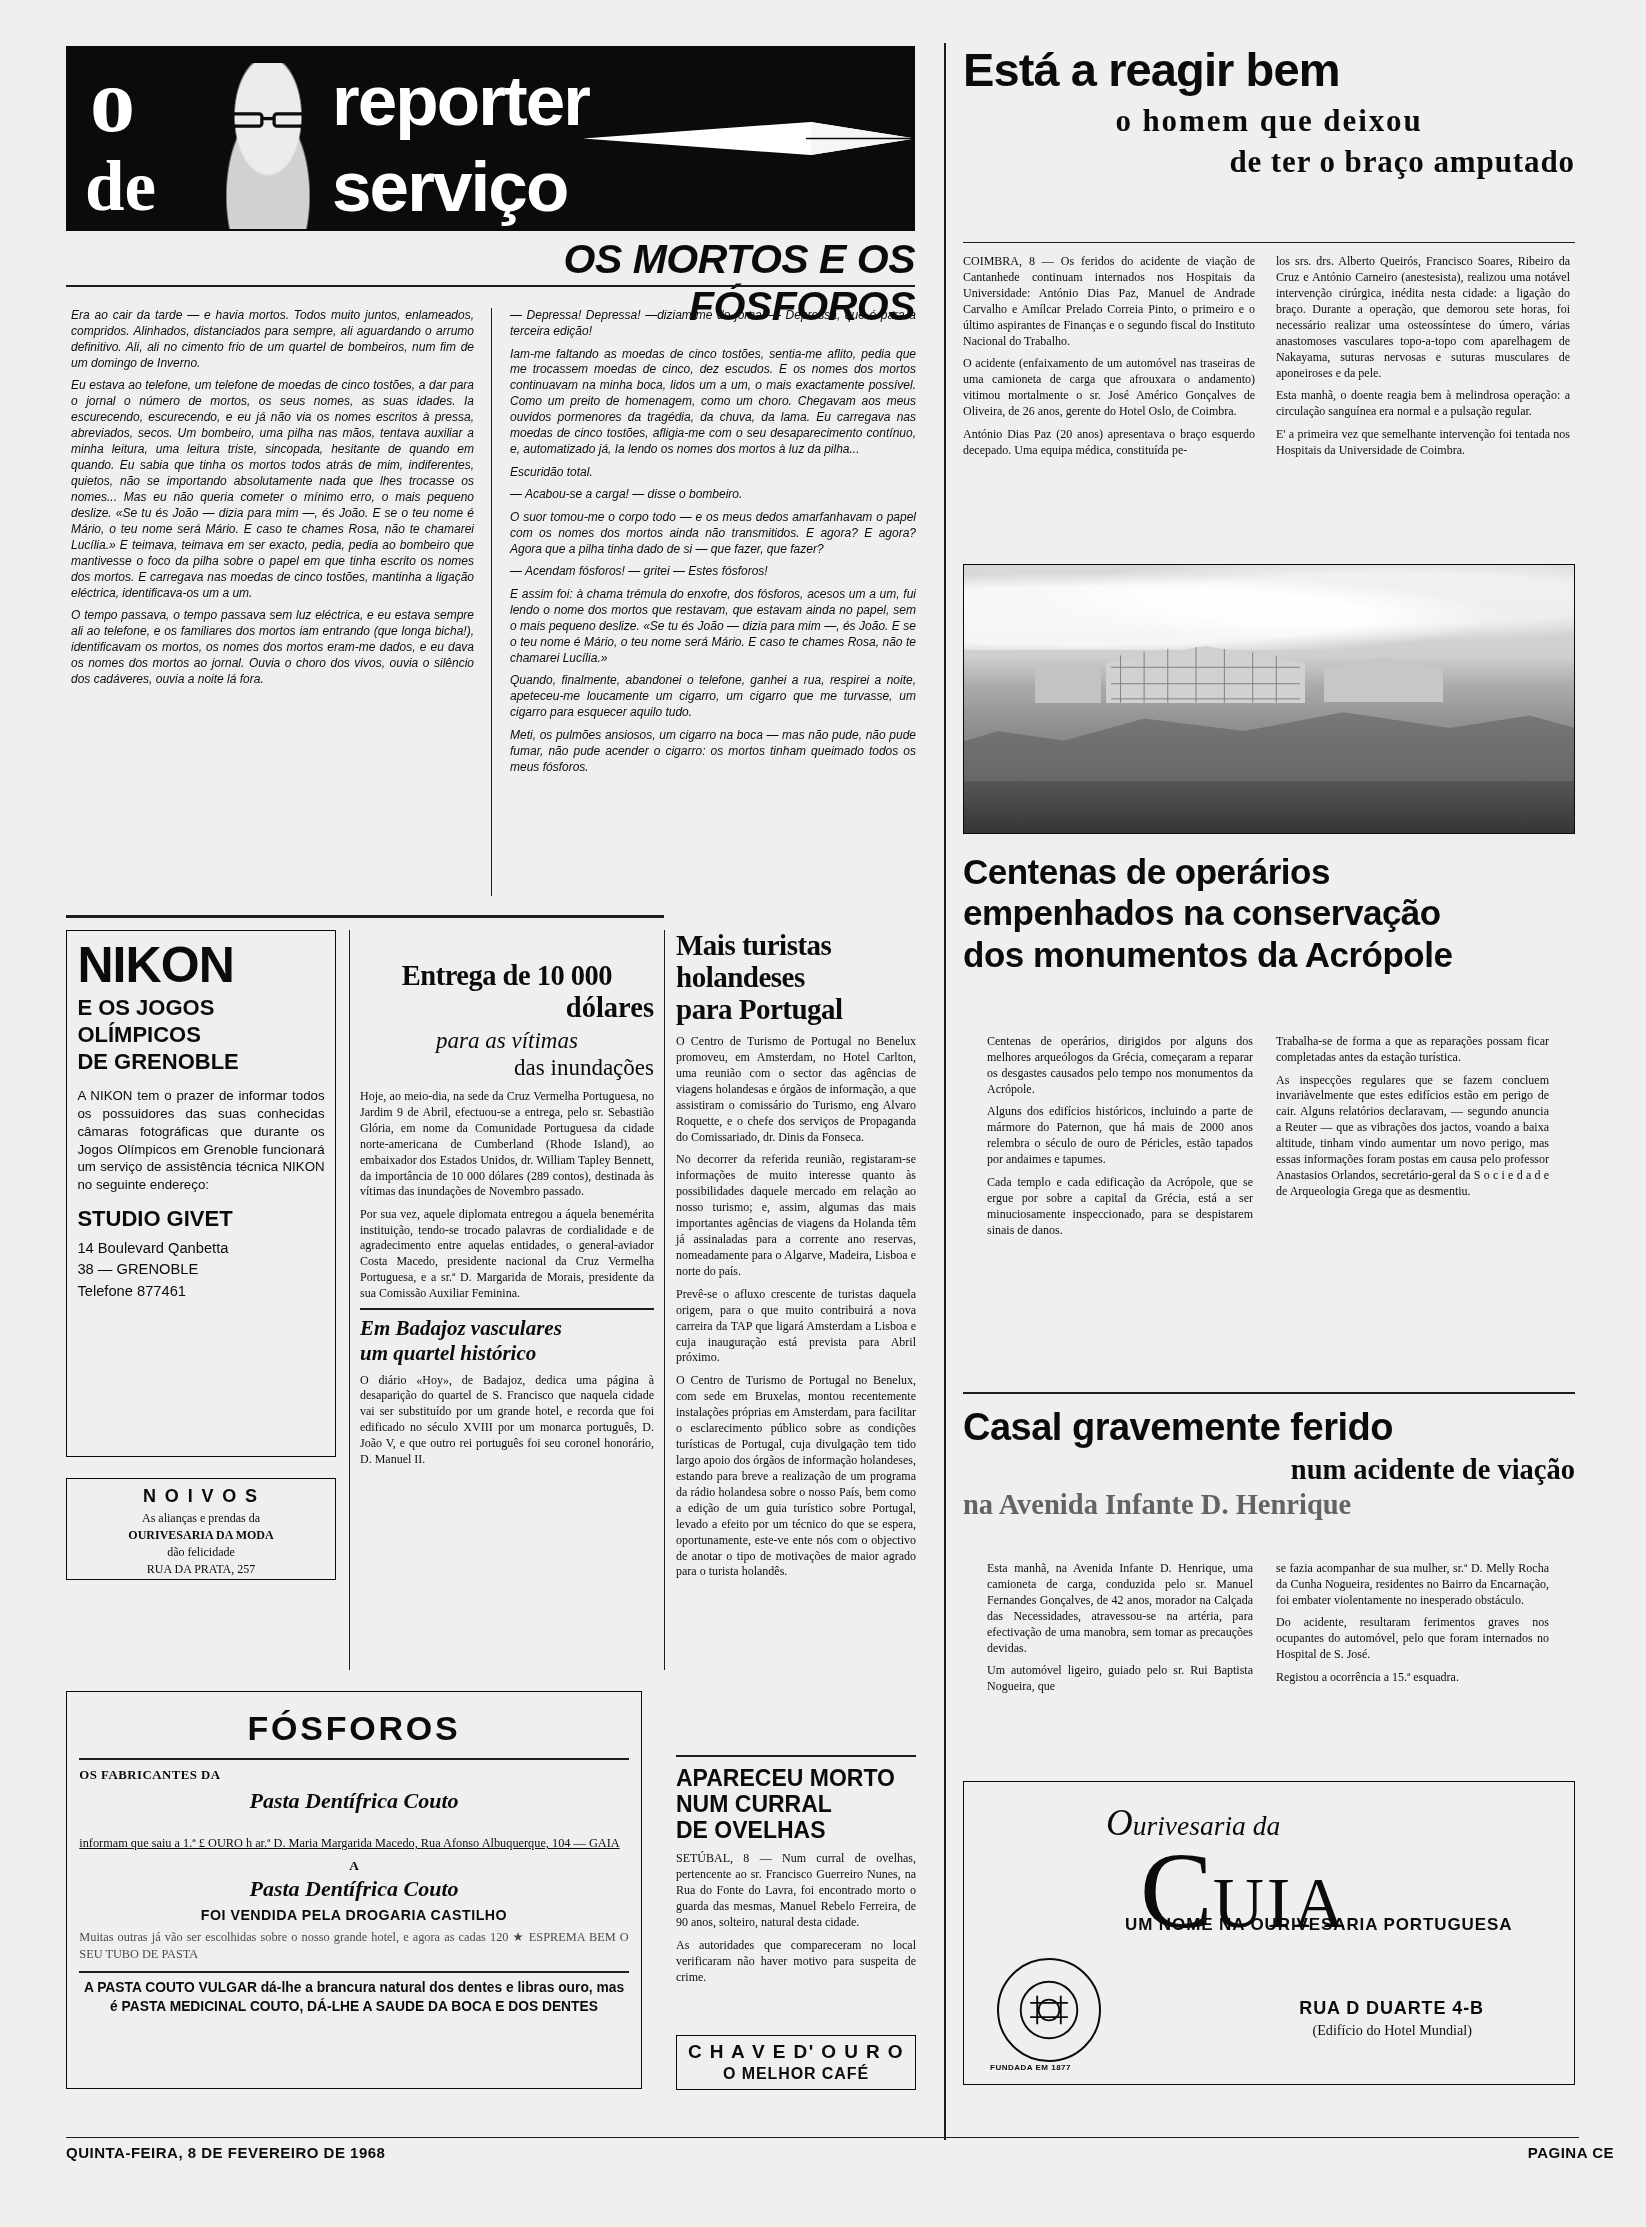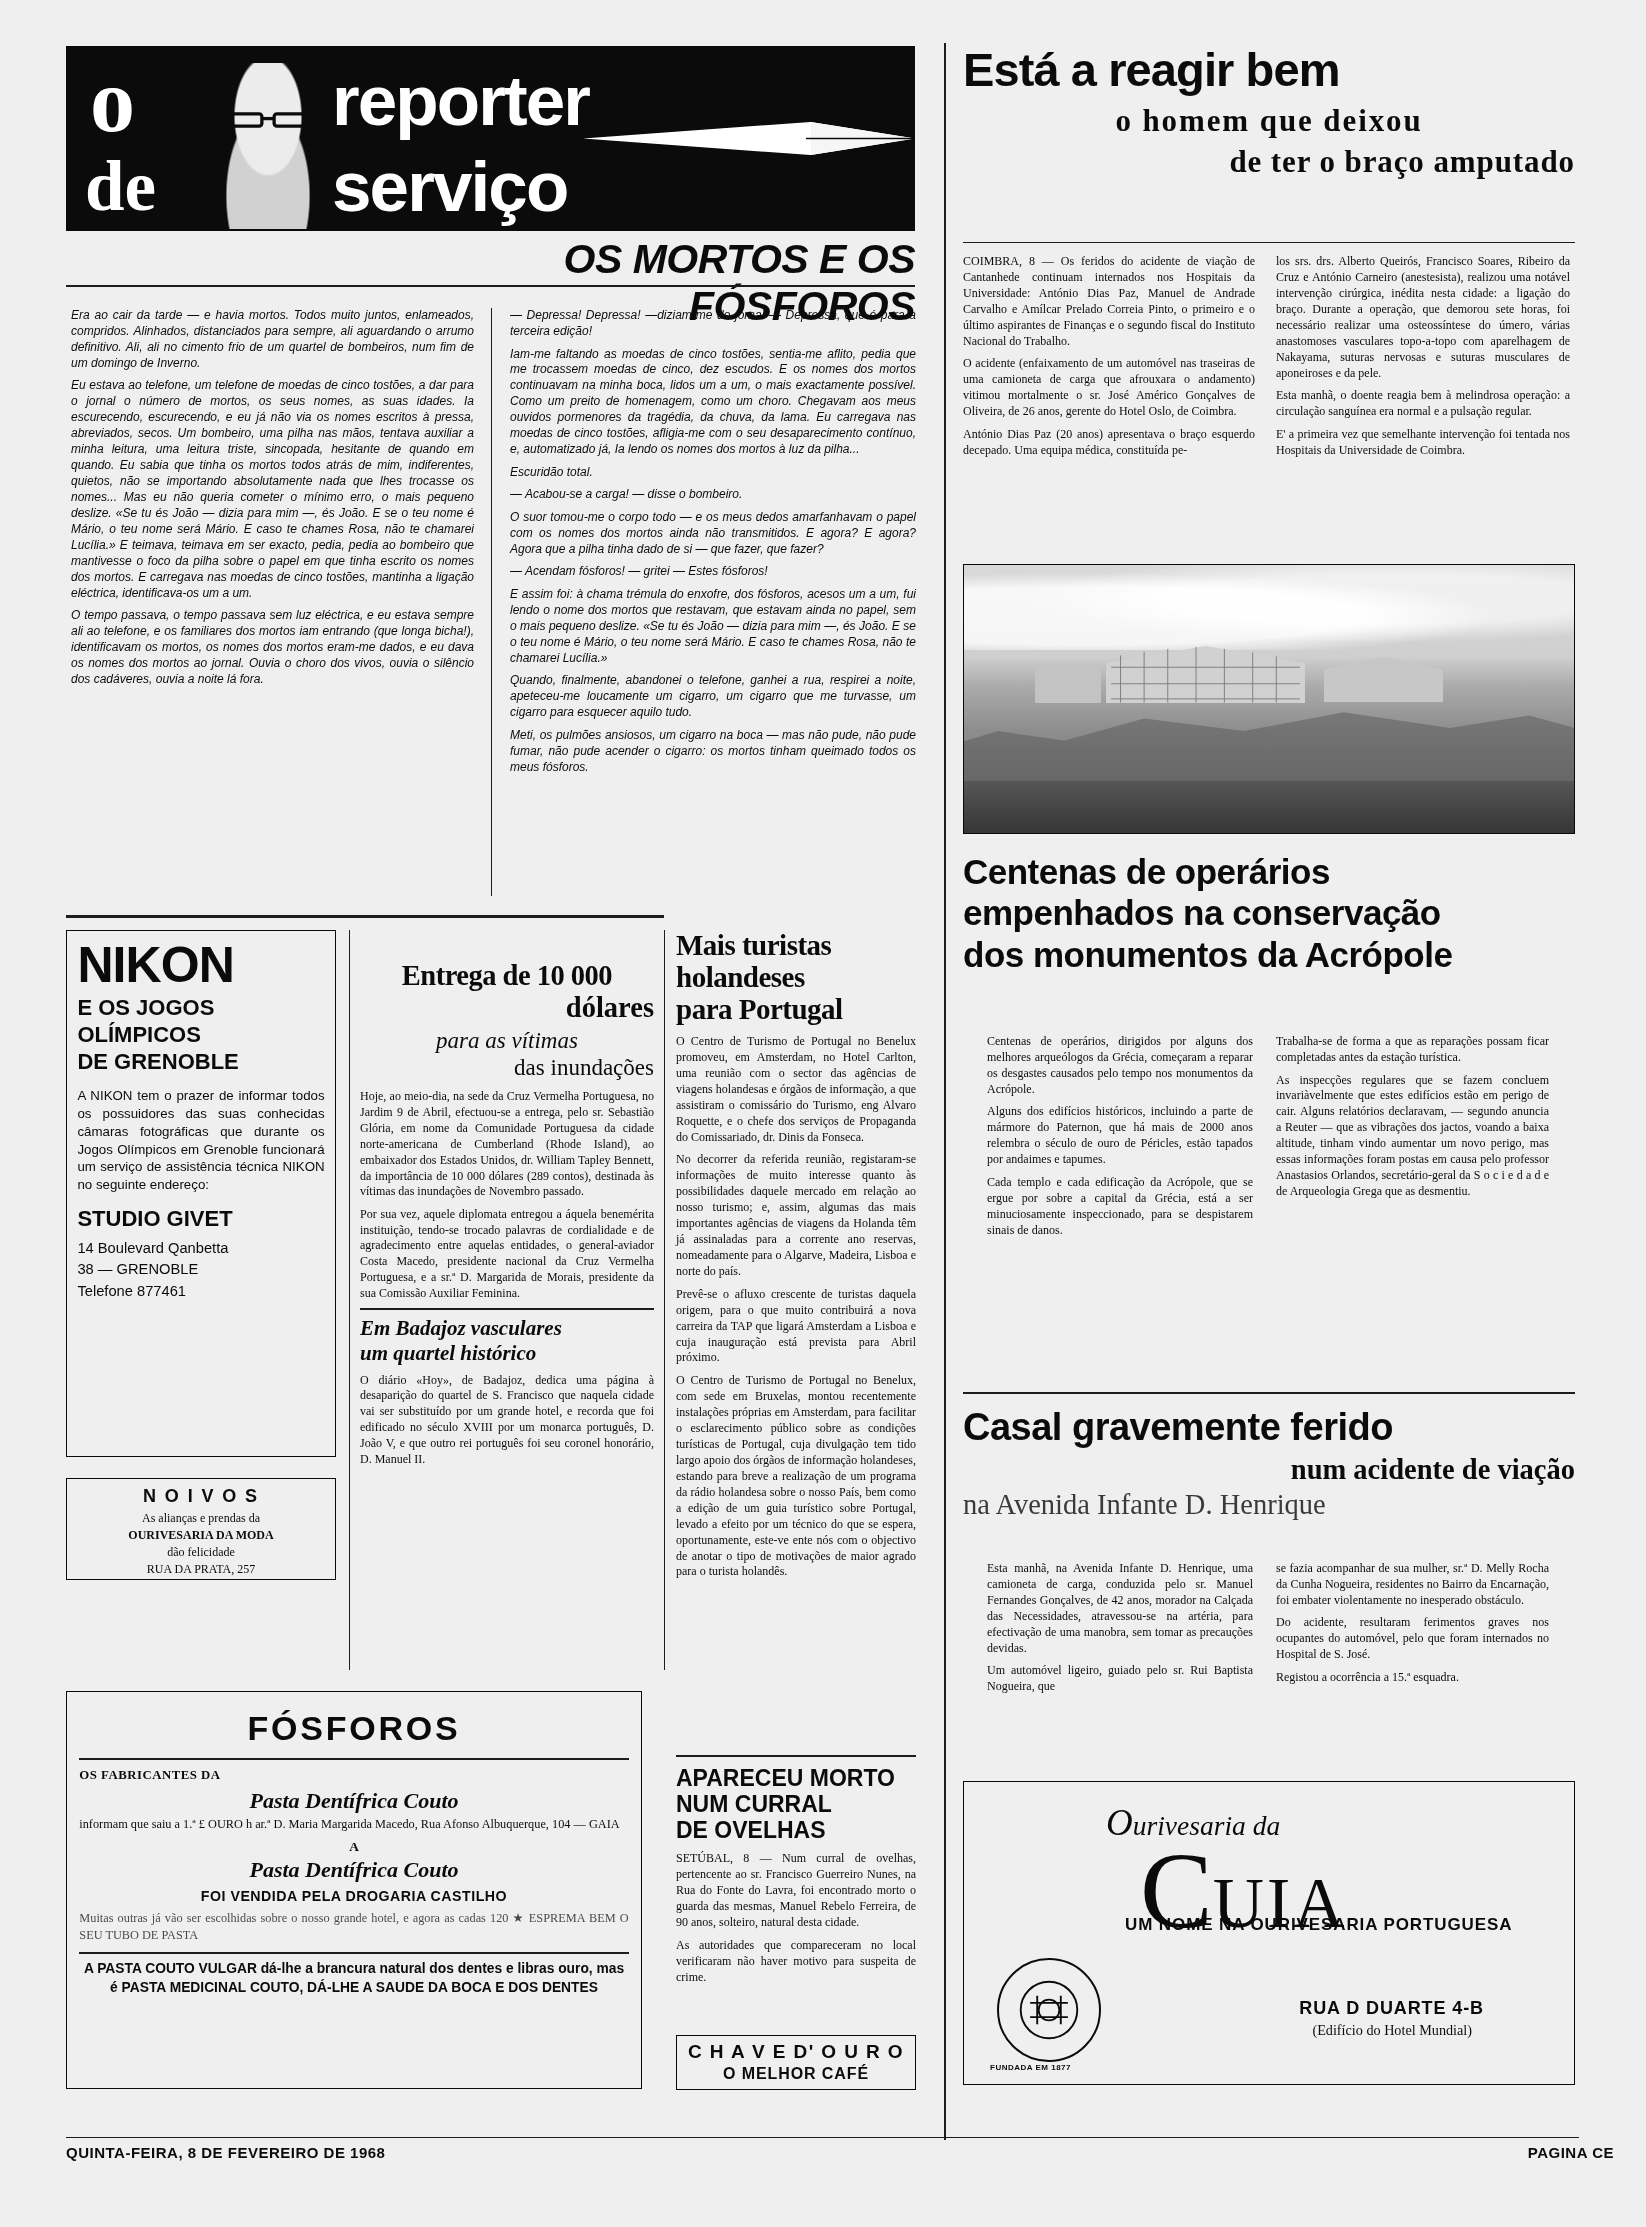--- a/index.html
+++ b/index.html
@@ -158,21 +158,21 @@
   <div class="ad-box center" style="position:absolute;left:676px;top:2035px;width:240px;height:55px;padding:4.7px 2.8px;background:#eceae6;">
     <div class="hl" style="font-size:19px;letter-spacing:1.4px;color:#111;">C H A V E  D' O U R O</div>
     <div class="hl" style="font-size:16px;letter-spacing:0.9px;color:#111;margin-top:1.9px;">O MELHOR CAFÉ</div>
   </div>
 
   <div class="ad-box" style="position:absolute;left:66px;top:1691px;width:576px;height:398px;padding:8.5px 12.3px;background:#eceae6;">
     <div class="center hl" style="font-size:34px;letter-spacing:2.8px;color:#111;margin-top:8.5px;">FÓSFOROS</div>
     <div class="rule" style="width:100%;height:1.4px;margin:10.4px 0 8.5px 0;"></div>
     <div style="font-family:'Liberation Serif',serif;font-weight:bold;font-size:12.8px;color:#111;letter-spacing:0.5px;">OS FABRICANTES DA</div>
     <div class="center serif" style="font-weight:bold;font-style:italic;font-size:22px;color:#111;margin-top:4.7px;">Pasta Dentífrica Couto</div>
-    <div class="serif justify" style="font-size:12.3px;line-height:1.38;color:#111;margin-top:2px;">informam que saiu a 1.ª £ OURO h ar.ª D. Maria Margarida Macedo, Rua Afonso Albuquerque, 104 — GAIA</div>
+    <div class="serif justify" style="font-size:12.3px;line-height:1.38;color:#111;margin-top:21px;text-decoration:underline;">informam que saiu a 1.ª £ OURO h ar.ª D. Maria Margarida Macedo, Rua Afonso Albuquerque, 104 — GAIA</div>
     <div class="center serif" style="font-weight:bold;font-size:13.3px;color:#111;margin-top:5.7px;">A</div>
     <div class="center serif" style="font-weight:bold;font-style:italic;font-size:22px;color:#111;margin-top:1.9px;">Pasta Dentífrica Couto</div>
     <div class="center hl" style="font-size:14.2px;letter-spacing:0.5px;color:#111;margin-top:5.7px;">FOI VENDIDA PELA DROGARIA CASTILHO</div>
     <div class="serif justify" style="font-size:12.3px;line-height:1.38;color:#1d4ed8;margin-top:5.7px;">Muitas outras já vão ser escolhidas sobre o nosso grande hotel, e agora as cadas 120 ★ ESPREMA BEM O SEU TUBO DE PASTA</div>
     <div class="rule" style="width:100%;height:1.4px;margin:8.5px 0 6.6px 0;"></div>
     <div class="center hl" style="font-size:13.8px;line-height:1.35;color:#111;">A PASTA COUTO VULGAR dá-lhe a brancura natural dos dentes e libras ouro, mas é PASTA MEDICINAL COUTO, DÁ-LHE A SAUDE DA BOCA E DOS DENTES</div>
   </div>
 
   <div class="rule" style="position:absolute;left:944px;top:43px;width:1.9px;height:2097px;"></div>
 
@@ -242,21 +242,21 @@
   <div class="serif justify" style="position:absolute;left:1276px;top:1034px;width:273px;font-size:12px;line-height:1.33;color:#111;">
     <p>Trabalha-se de forma a que as reparações possam ficar completadas antes da estação turística.</p>
     <p>As inspecções regulares que se fazem concluem invariàvelmente que estes edifícios estão em perigo de cair. Alguns relatórios declaravam, — segundo anuncia a Reuter — que as vibrações dos jactos, voando a baixa altitude, tinham vindo aumentar um novo perigo, mas essas informações foram postas em causa pelo professor Anastasios Orlandos, secretário-geral da S o c i e d a d e de Arqueologia Grega que as desmentiu.</p>
   </div>
 
   <div class="rule" style="position:absolute;left:963px;top:1392px;width:612px;height:1.9px;"></div>
 
   <div style="position:absolute;left:963px;top:1406px;width:612px;">
     <div class="hl" style="font-size:38px;line-height:1.12;color:#111;letter-spacing:-0.5px;">Casal gravemente ferido</div>
     <div class="serif" style="font-weight:bold;font-size:28.5px;line-height:1.22;color:#111;text-align:right;margin-top:4.7px;">num acidente de viação</div>
-    <div class="serif" style="font-weight:normal;font-size:28.5px;line-height:1.22;color:#b91c1c;">na Avenida Infante D. Henrique</div>
+    <div class="serif" style="font-weight:bold;font-size:28.5px;line-height:1.22;color:#15803d;">na Avenida Infante D. Henrique</div>
   </div>
   <div class="serif justify" style="position:absolute;left:987px;top:1561px;width:266px;font-size:12px;line-height:1.33;color:#111;">
     <p>Esta manhã, na Avenida Infante D. Henrique, uma camioneta de carga, conduzida pelo sr. Manuel Fernandes Gonçalves, de 42 anos, morador na Calçada das Necessidades, atravessou-se na artéria, para efectivação de uma manobra, sem tomar as precauções devidas.</p>
     <p>Um automóvel ligeiro, guiado pelo sr. Rui Baptista Nogueira, que</p>
   </div>
   <div class="serif justify" style="position:absolute;left:1276px;top:1561px;width:273px;font-size:12px;line-height:1.33;color:#111;">
     <p>se fazia acompanhar de sua mulher, sr.ª D. Melly Rocha da Cunha Nogueira, residentes no Bairro da Encarnação, foi embater violentamente no inesperado obstáculo.</p>
     <p>Do acidente, resultaram ferimentos graves nos ocupantes do automóvel, pelo que foram internados no Hospital de S. José.</p>
     <p>Registou a ocorrência a 15.ª esquadra.</p>
   </div>

